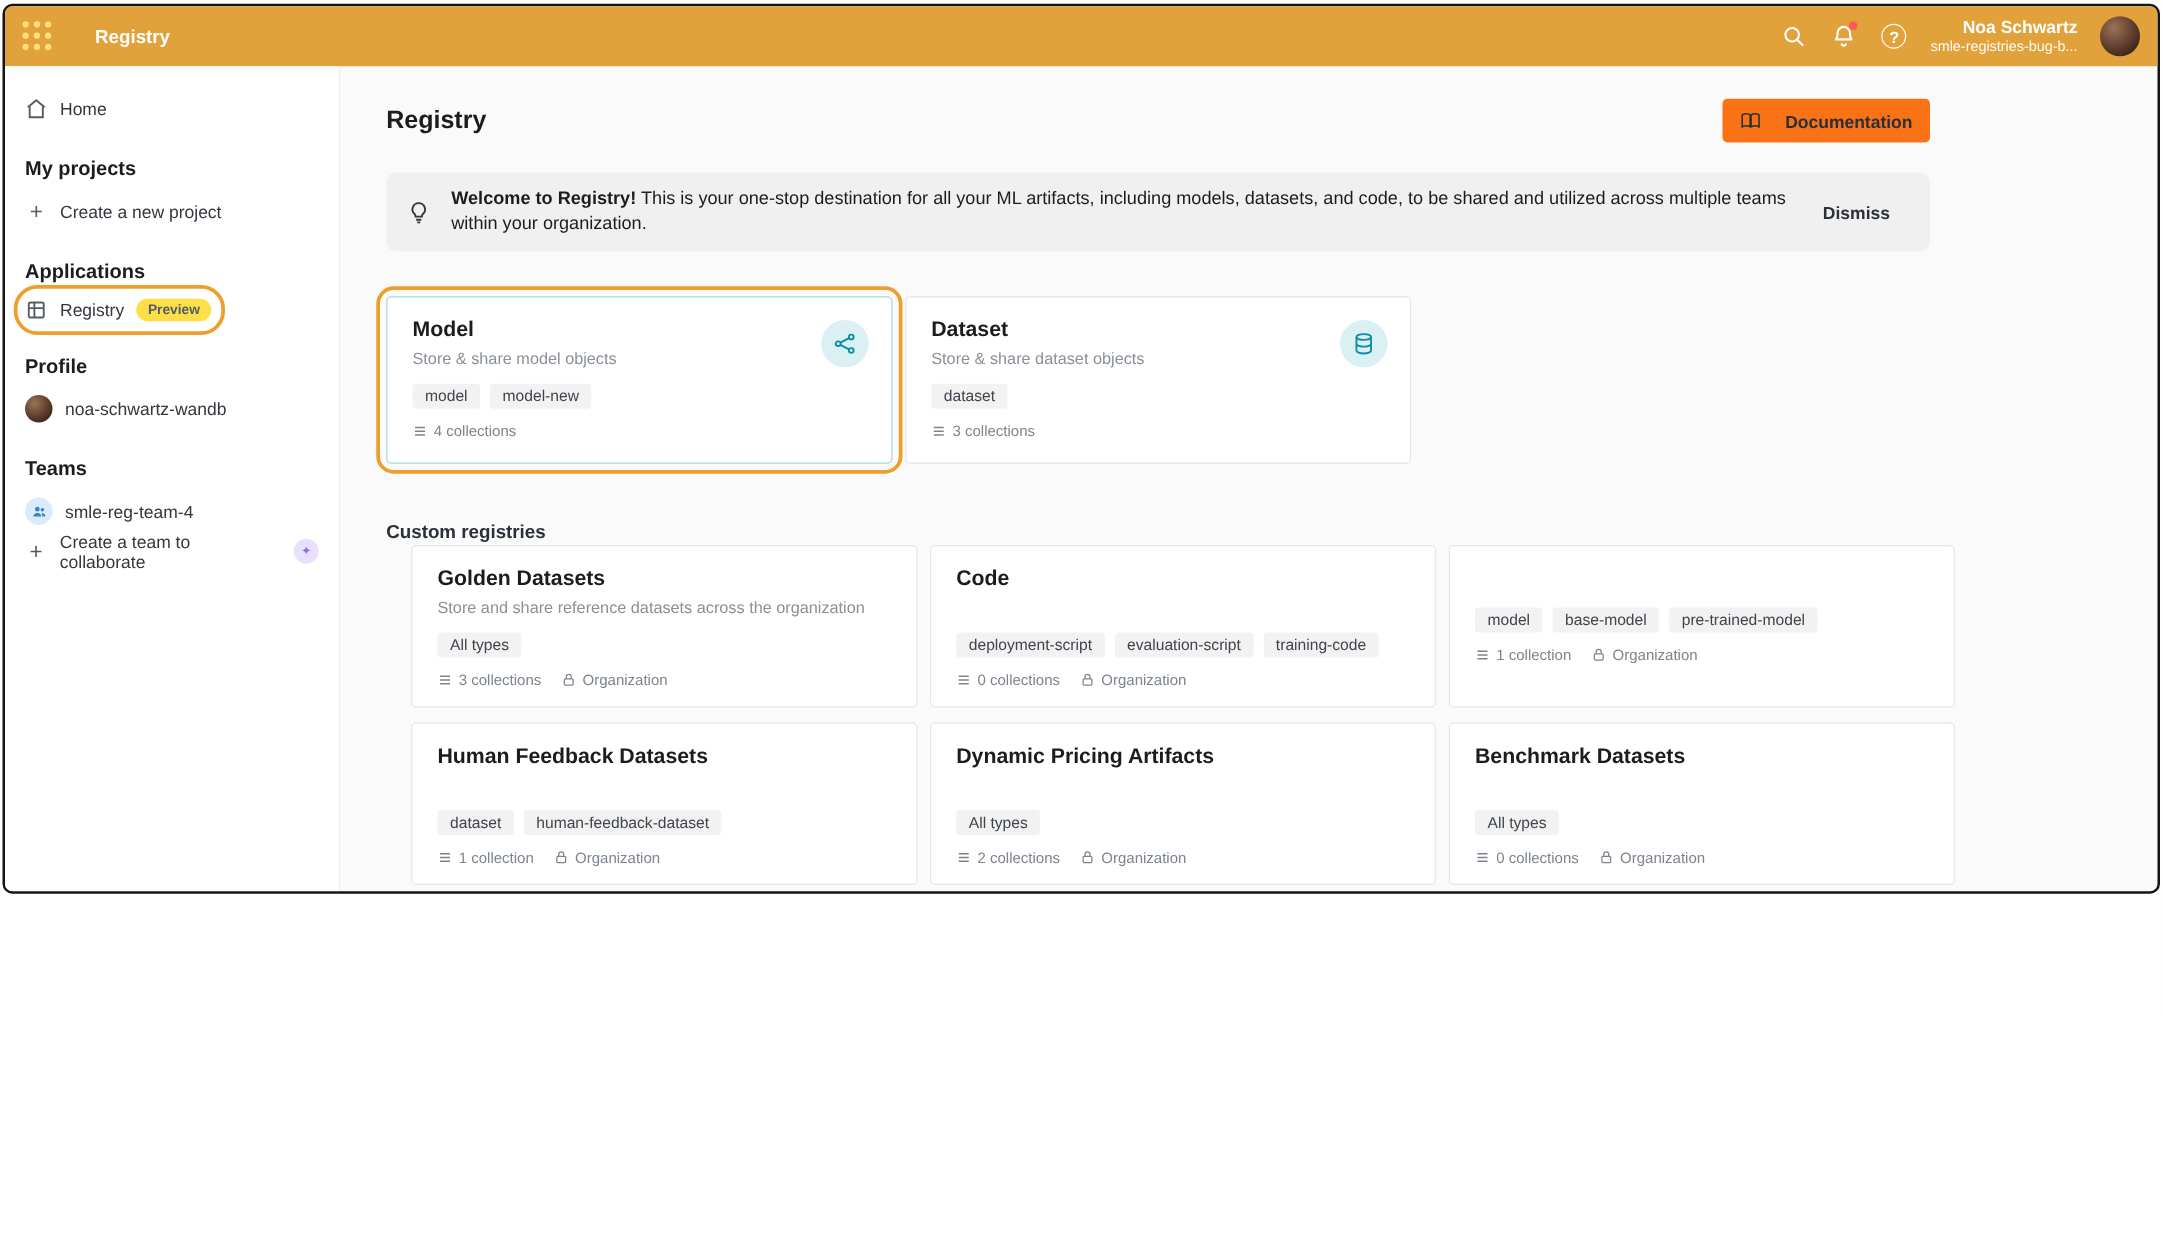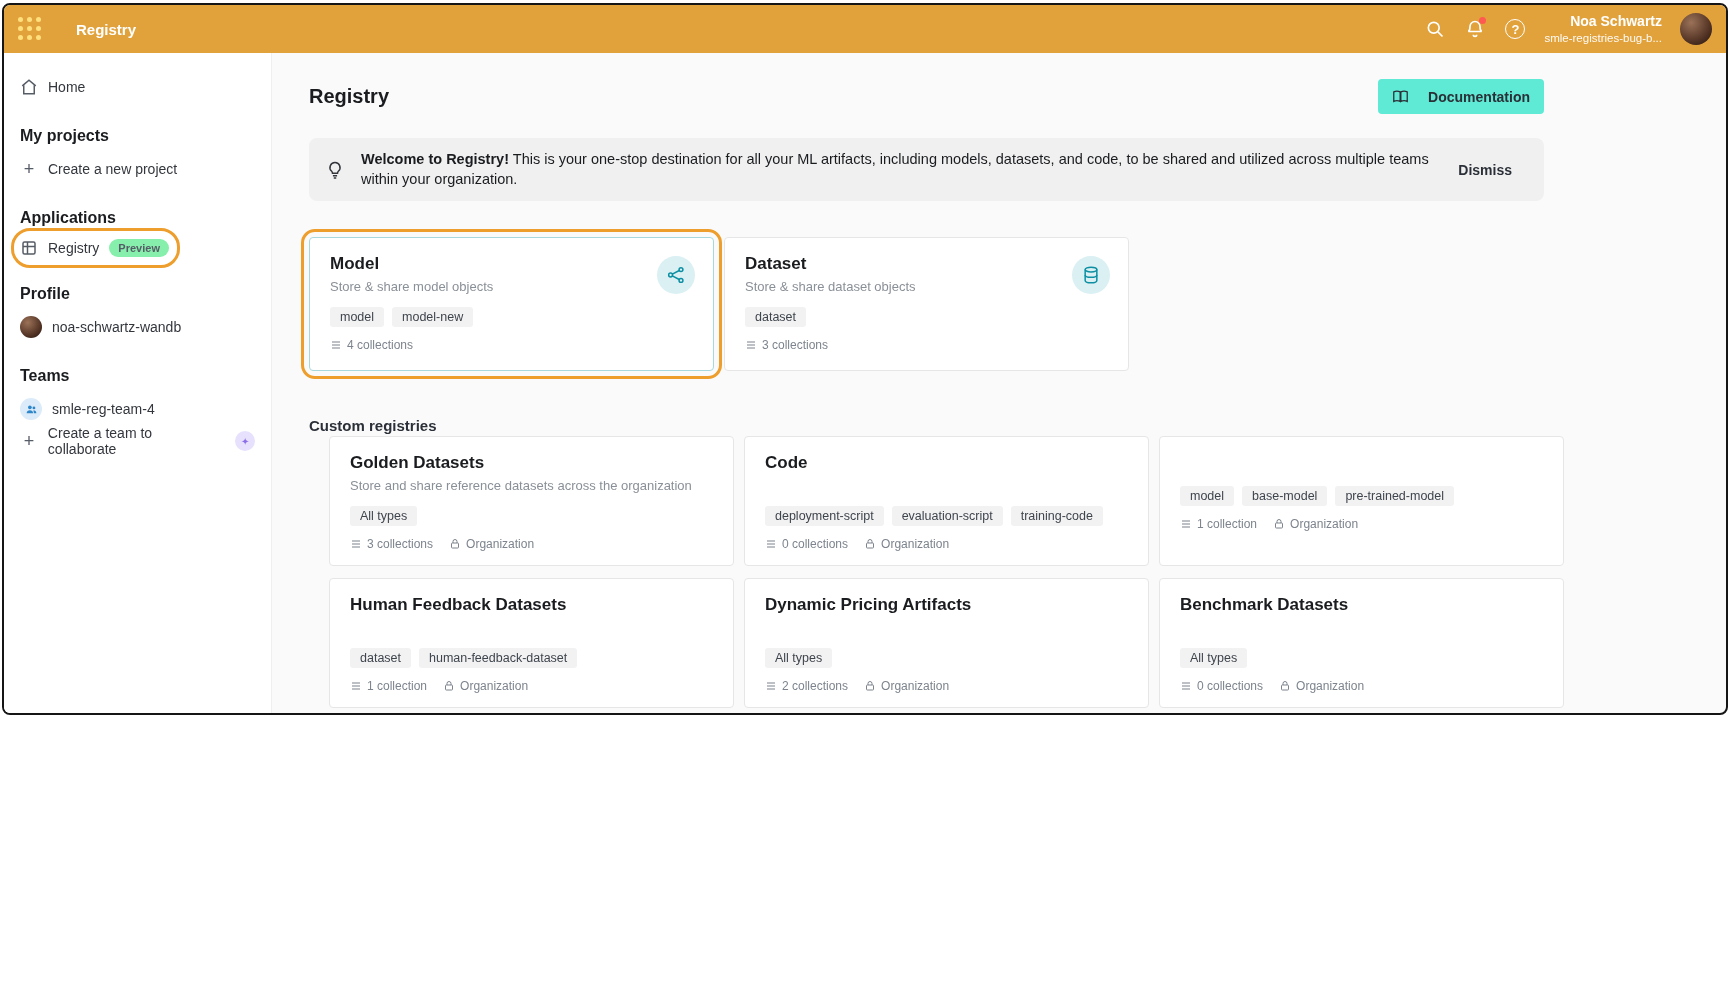--- a/index.html
+++ b/index.html
@@ -26,34 +26,34 @@
   .user-org { font-size:11.5px; opacity:.95; }
   .avatar-lg { width:32px; height:32px; border-radius:50%; background:radial-gradient(circle at 35% 30%, #9b7258, #553526 60%, #20130d); cursor:pointer; flex:0 0 auto; }
 
   
   .app-body { flex:1; display:flex; min-height:0; }
   .sidebar { width:268px; flex:0 0 auto; background:#fff; border-right:1px solid #EFEFEF; padding:18px 16px; }
   .side-item { height:32px; display:flex; align-items:center; gap:10px; font-size:14px; color:#33373D; cursor:pointer; position:relative; }
   .side-item svg { width:18px; height:18px; color:#565C66; flex:0 0 auto; }
   .plus-glyph { font-size:18px; color:#565C66; width:18px; text-align:center; font-weight:400; }
   .side-heading { font-size:16px; font-weight:700; color:#1A1C1F; margin:24px 0 8px; }
-  .preview-badge { background:#86efac; color:#565C66; font-size:11px; font-weight:600; padding:3px 9px; border-radius:10px; }
+  .preview-badge { background:#fde047; color:#565C66; font-size:11px; font-weight:600; padding:3px 9px; border-radius:10px; }
   .registry-item { width:fit-content; height:26px; margin:8px 0; padding-right:2px; }
   .ring-sidebar { position:absolute; inset:-7px -9px; border:3px solid #ED9E2C; border-radius:19px; pointer-events:none; }
   .avatar-sm { width:22px; height:22px; border-radius:50%; background:radial-gradient(circle at 35% 30%, #9b7258, #553526 60%, #20130d); flex:0 0 auto; }
   .team-avatar { width:22px; height:22px; border-radius:50%; background:#DCEBFA; color:#2D86C8; display:flex; align-items:center; justify-content:center; flex:0 0 auto; }
   .team-avatar svg { width:13px; height:13px; color:#2D86C8; }
   .upgrade-badge { width:20px; height:20px; border-radius:50%; background:#E7E1FD; color:#8E6FE8; font-size:10px; display:flex; align-items:center; justify-content:center; margin-left:2px; }
 
   
   .main { flex:1; overflow:hidden; padding:26px 0 0 37px; }
   .content { width:1235px; }
   .main-header { display:flex; align-items:center; justify-content:space-between; }
   .page-title { font-size:20px; font-weight:700; color:#1A1C1F; }
-  .doc-btn { display:flex; align-items:center; gap:19px; background:#5eead4; border:none; border-radius:4px; padding:9px 14px; font-family:inherit; font-size:14px; font-weight:600; color:#2B3038; cursor:pointer; }
+  .doc-btn { display:flex; align-items:center; gap:19px; background:#f97316; border:none; border-radius:4px; padding:9px 14px; font-family:inherit; font-size:14px; font-weight:600; color:#2B3038; cursor:pointer; }
   .doc-btn svg { width:17px; height:17px; }
 
   .banner { margin-top:24px; background:#F0F0F0; border-radius:8px; display:flex; align-items:center; gap:16px; padding:12px 22px 12px 16px; }
   .banner svg { width:20px; height:20px; color:#33373D; flex:0 0 auto; }
   .banner-text { font-size:14.5px; color:#1A1C1F; line-height:1.35; flex:1; }
   .banner-text b { font-weight:700; }
   .dismiss-btn { background:none; border:none; font-family:inherit; font-size:14px; font-weight:600; color:#2B3038; cursor:pointer; padding:6px 10px; }
 
   .core-grid { margin-top:36px; display:grid; grid-template-columns:405px 405px; gap:10px; }
   .card { background:#fff; border:1px solid #E6E6E6; border-radius:4px; padding:16px 20px; position:relative; cursor:pointer; }

